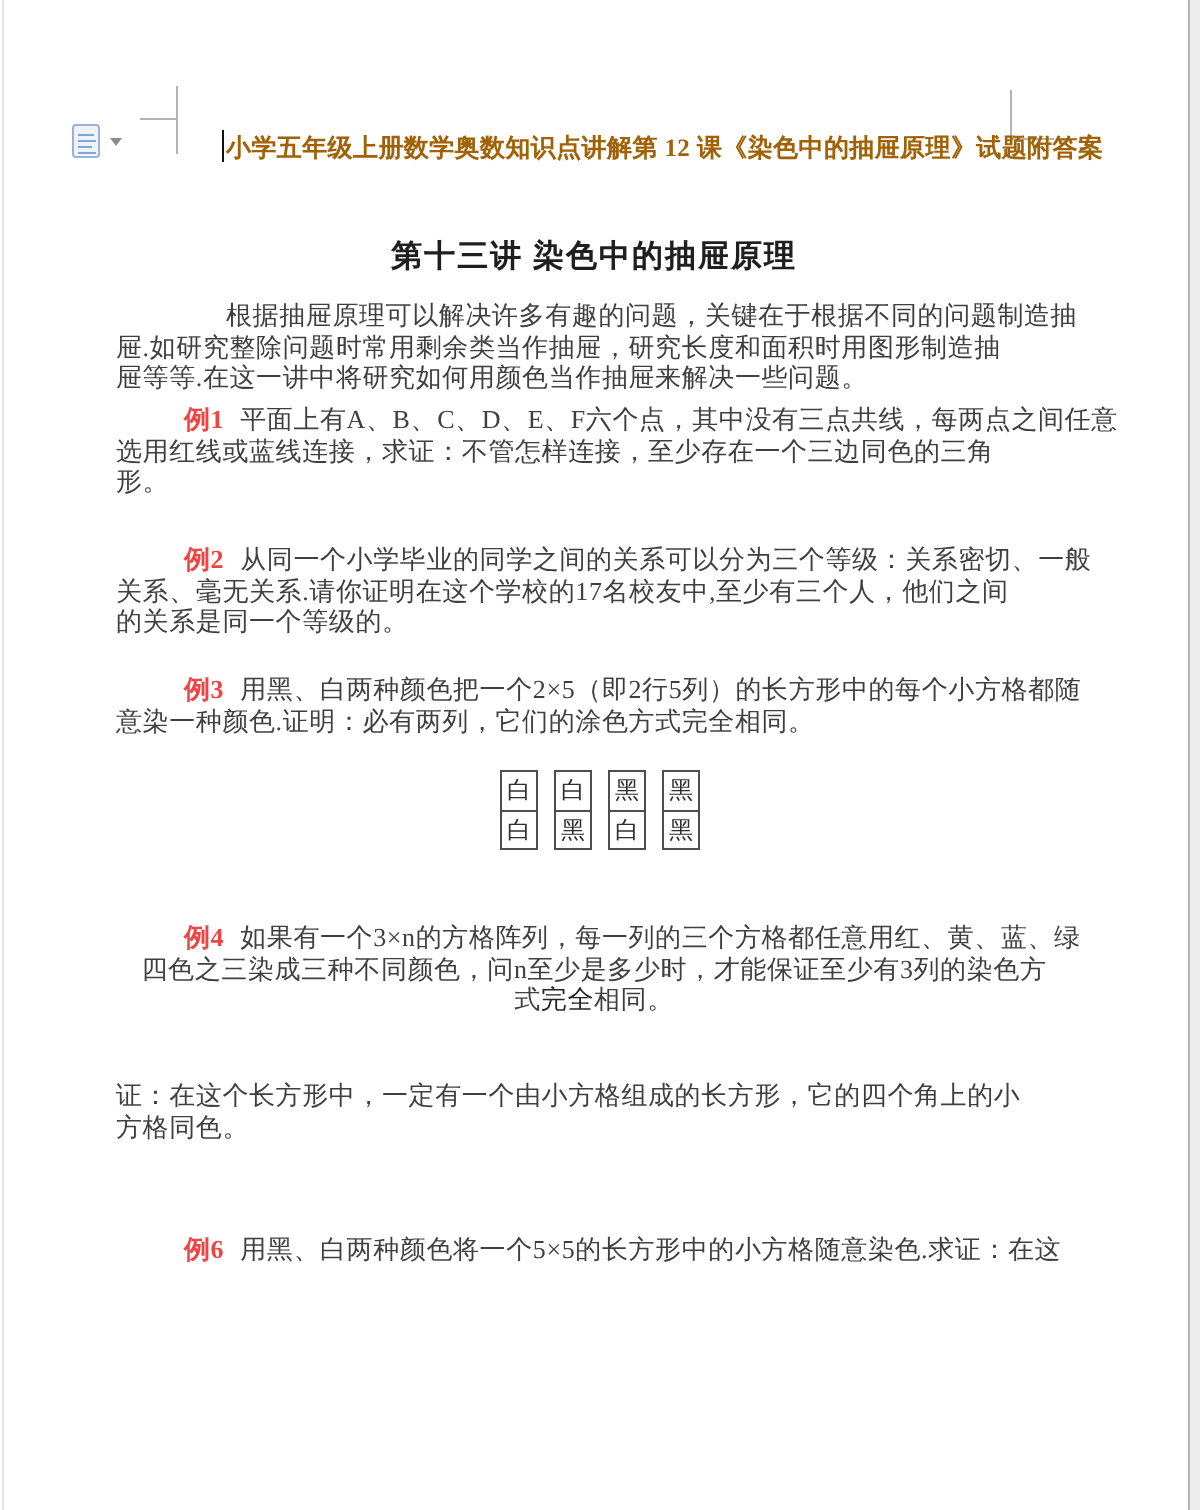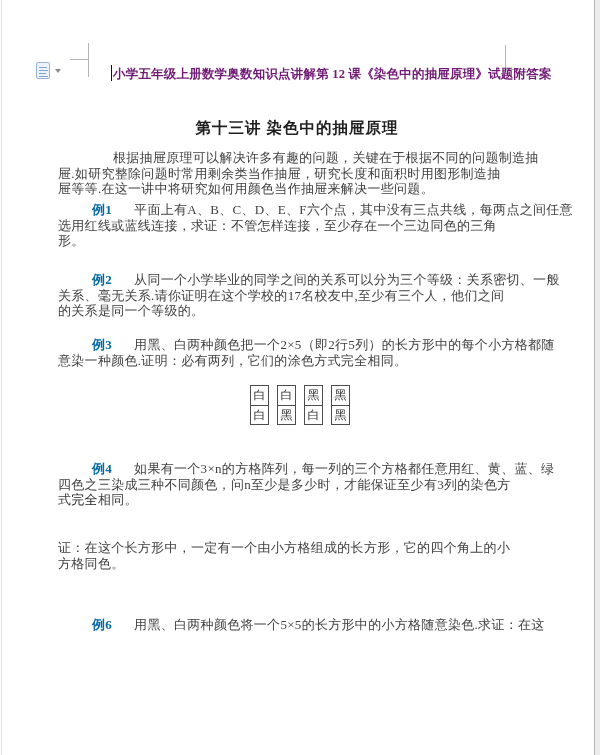--- a/index.html
+++ b/index.html
@@ -38,44 +38,44 @@
   .doc-icon i:nth-child(4){ top:13px; width:9px; }
   .drop-arrow {
     position:absolute; left:19px; top:7px; width:0; height:0;
     border-left:3.5px solid transparent; border-right:3.5px solid transparent;
     border-top:4px solid #8c8c8c;
   }
   .cursor-bar { position:absolute; left:111px; top:65px; width:1px; height:16px; background:#111; }
 
   .doc-header {
     position:absolute; left:113px; top:66px;
-    font-size:12.5px; font-weight:bold; color:#701a75;
+    font-size:12.5px; font-weight:bold; color:#a16207;
     letter-spacing:0.2px; white-space:nowrap;
   }
   .doc-title {
     position:absolute; left:0; top:118px; width:594px;
     text-align:center; font-size:15.5px; font-weight:bold; color:#1f1f1f;
     letter-spacing:1px;
   }
   .para {
     position:absolute; left:58px; width:478px;
     font-size:13px; line-height:15.6px; color:#3f3f3f;
     letter-spacing:0.3px;
   }
   .para .line { white-space:nowrap; }
   .indent-intro { text-indent:55px; }
   .indent-ex { text-indent:34px; }
-  .ex-label { font-weight:bold; color:#0369a1; margin-right:22px; }
+  .ex-label { font-weight:bold; color:#ef4444; margin-right:8px; }
   .bold-inline { font-weight:normal; color:#242424; }
 
   .intro { top:150px; }
   .ex1 { top:202px; }
   .ex2 { top:272px; }
   .ex3 { top:337px; }
-  .ex4 { top:461px; }
+  .ex4 { top:461px;text-align:center; }
   .ex5 { top:540px; }
   .ex6 { top:617px; }
 
   .grid-fig { position:absolute; left:250px; top:385px; display:flex; gap:8px; }
   .grid-col { border:1px solid #4d4d4d; background:#fff; }
   .grid-cell {
     width:17px; height:19px; font-size:12px; line-height:19px;
     text-align:center; color:#2e2e2e;
   }
   .grid-cell + .grid-cell { border-top:1px solid #4d4d4d; }

